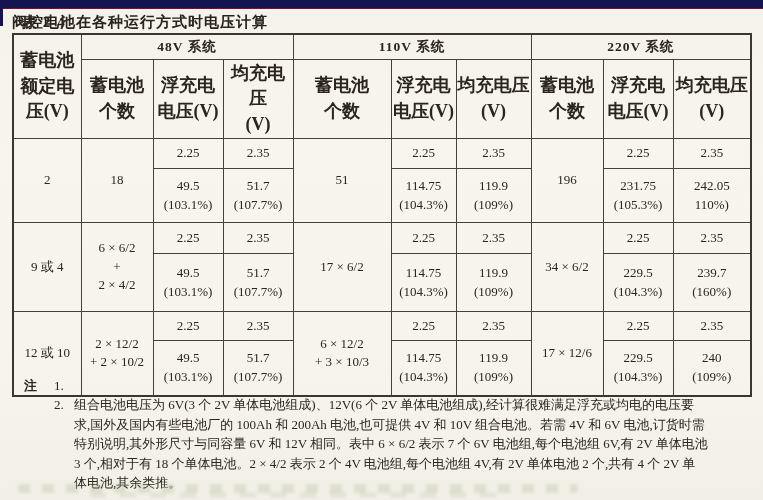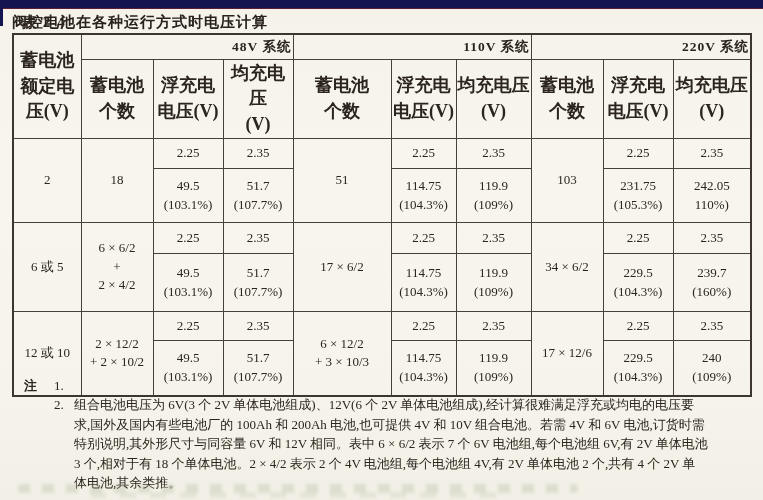--- a/index.html
+++ b/index.html
@@ -24,21 +24,21 @@
     border:2.5px solid #3c362e;
   }
   .maintable td {
     border:1.4px solid #474037;
     text-align:center; vertical-align:middle;
     font-size:13px; line-height:1.42;
     white-space:pre-line; padding:1px 1px;
     color:#2b251d;
   }
   .maintable td.hd { font-weight:bold; font-size:18px; }
-  .maintable td.sys { font-weight:bold; font-size:13.5px; letter-spacing:1px;text-align:right; }
+  .maintable td.sys { font-weight:bold; font-size:13.5px; letter-spacing:1px; }
   tr.h1 td { height:25px; }
   tr.h2 td { height:56px; }
   tr.r1a td { height:30px; }
   tr.r1b td { height:54px; }
   tr.r2a td { height:31px; }
   tr.r2b td { height:58px; }
   tr.r3a td { height:29px; }
   tr.r3b td { height:55px; }
 
   .notes { position:absolute; top:376px; left:24px; width:734px;
@@ -109,41 +109,41 @@
   </tr>
 
   <tr class="r1a">
     <td rowspan="2">2</td>
     <td rowspan="2">18</td>
     <td>2.25</td>
     <td>2.35</td>
     <td rowspan="2">51</td>
     <td>2.25</td>
     <td>2.35</td>
-    <td rowspan="2">103</td>
+    <td rowspan="2">196</td>
     <td>2.25</td>
     <td>2.35</td>
   </tr>
   <tr class="r1b">
     <td>49.5
 (103.1%)</td>
     <td>51.7
 (107.7%)</td>
     <td>114.75
 (104.3%)</td>
     <td>119.9
 (109%)</td>
     <td>231.75
 (105.3%)</td>
     <td>242.05
 110%)</td>
   </tr>
 
   <tr class="r2a">
-    <td rowspan="2">6 或 5</td>
+    <td rowspan="2">9 或 4</td>
     <td rowspan="2">6 × 6/2
 +
 2 × 4/2</td>
     <td>2.25</td>
     <td>2.35</td>
     <td rowspan="2">17 × 6/2</td>
     <td>2.25</td>
     <td>2.35</td>
     <td rowspan="2">34 × 6/2</td>
     <td>2.25</td>

